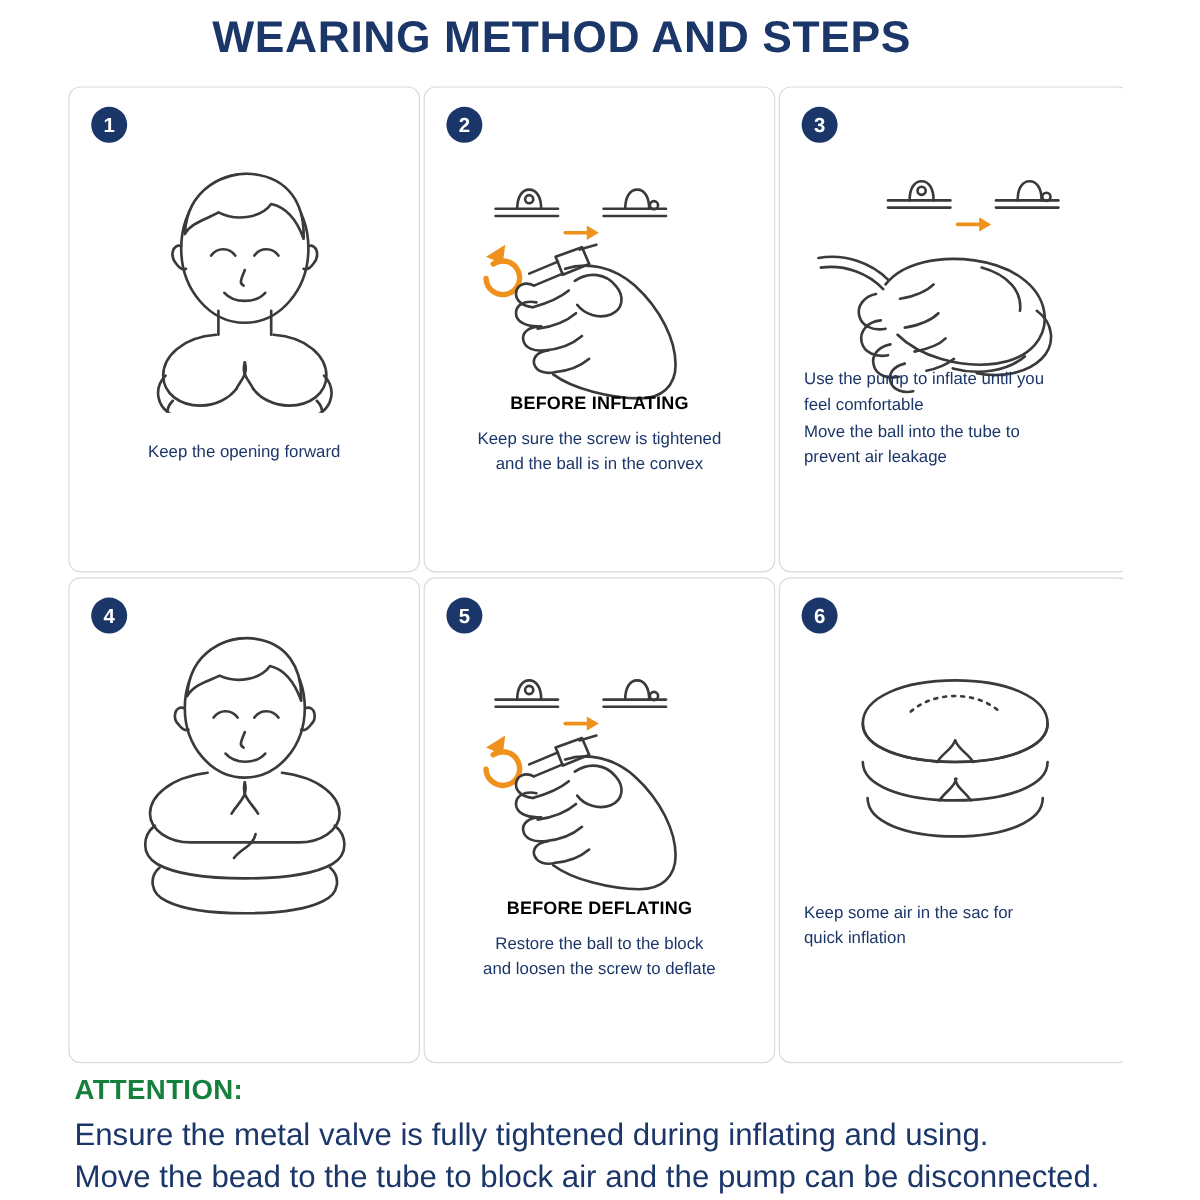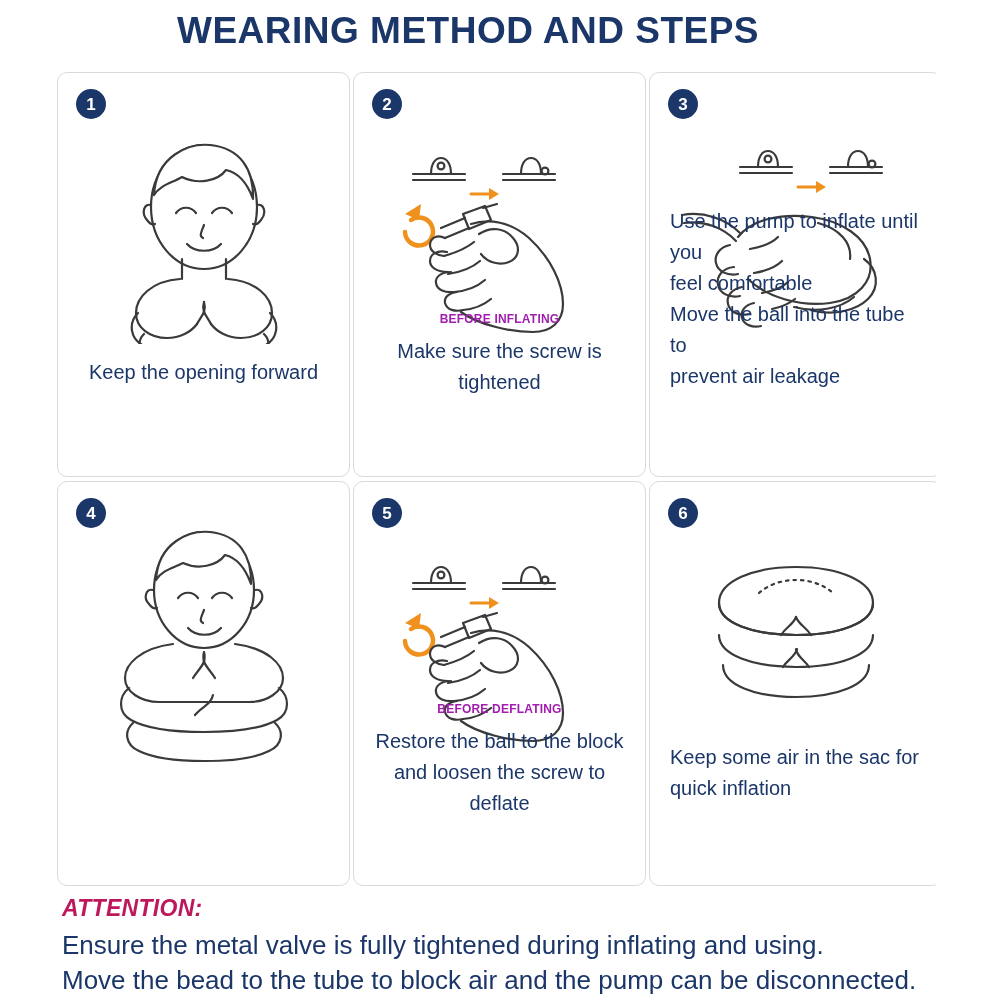--- a/index.html
+++ b/index.html
@@ -69,54 +69,53 @@
     align-items: center;
     justify-content: center;
   }
   .caption {
     position: absolute;
     left: 0; right: 0;
     bottom: 0;
     padding: 0 20px 16px 20px;
   }
   .caption .heading {
-    color: #a21caf;
+    color: #000000;
     font-weight: bold;
-    font-size: 12px;
+    font-size: 15px;
     margin: 0 0 10px 0;
     letter-spacing: 0.2px;
   }
   .caption .line {
     color: #1b3668;
-    font-size: 20px;
+    font-size: 14px;
     line-height: 1.55;
     margin: 0;
   }
   .caption.center { text-align: center; }
   .caption.left   { text-align: left; }
 
   
   .c1 .caption { bottom: 72px; }
   .c2 .caption { bottom: 62px; }
   .c3 .caption { bottom: 68px; }
   .c4 .caption { bottom: 66px; }
   .c5 .caption { bottom: 50px; }
-  .c6 .caption { bottom: 65px; }
+  .c6 .caption { bottom: 76px; }
 
   
   .attention {
     position: absolute;
     left: 62px;
     top: 895px;
     width: 890px;
   }
   .attention .att-title {
-    color: #be185d;
+    color: #15803d;
     font-weight: bold;
-    font-style: italic;
     font-size: 23px;
     margin: 0 0 6px 0;
     letter-spacing: 0.3px;
   }
   .attention .att-line {
     color: #1b3668;
     font-size: 26px;
     line-height: 1.33;
     margin: 0;
   }
@@ -216,21 +215,22 @@
 
             <path d="M66 106 l24 -10"></path>
             <path d="M70 116 l24 -10"></path>
             <path d="M88 92 l22 -8 l6 14 l-22 9 z"></path>
             <path d="M108 86 l14 -4"></path>
           </g>
         </svg>
       </div>
       <div class="caption center">
         <p class="heading">BEFORE INFLATING</p>
-        <p class="line">Make sure the screw is tightened</p>
+        <p class="line">Keep sure the screw is tightened</p>
+        <p class="line">and the ball is in the convex</p>
       </div>
     </div>
 
     <div class="card c3">
       <div class="badge">3</div>
       <div class="art">
         <svg width="255" height="220" viewBox="0 0 255 220">
           <g fill="none" stroke="#3a3a3a" stroke-width="2.2" stroke-linecap="round" stroke-linejoin="round">
 
             <path d="M72 40 l52 0"></path>

